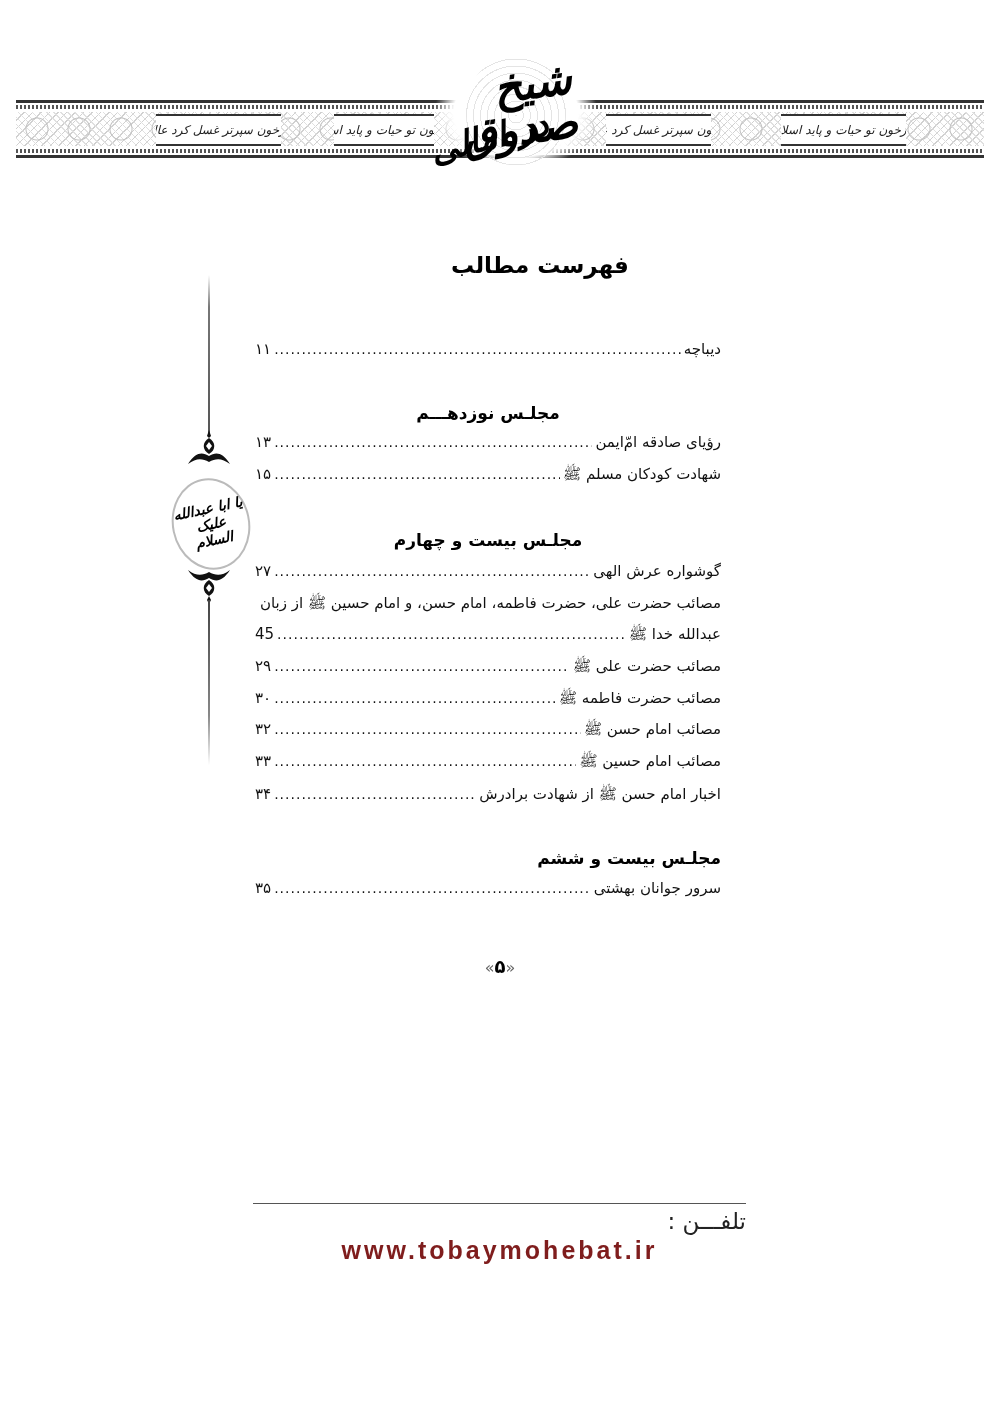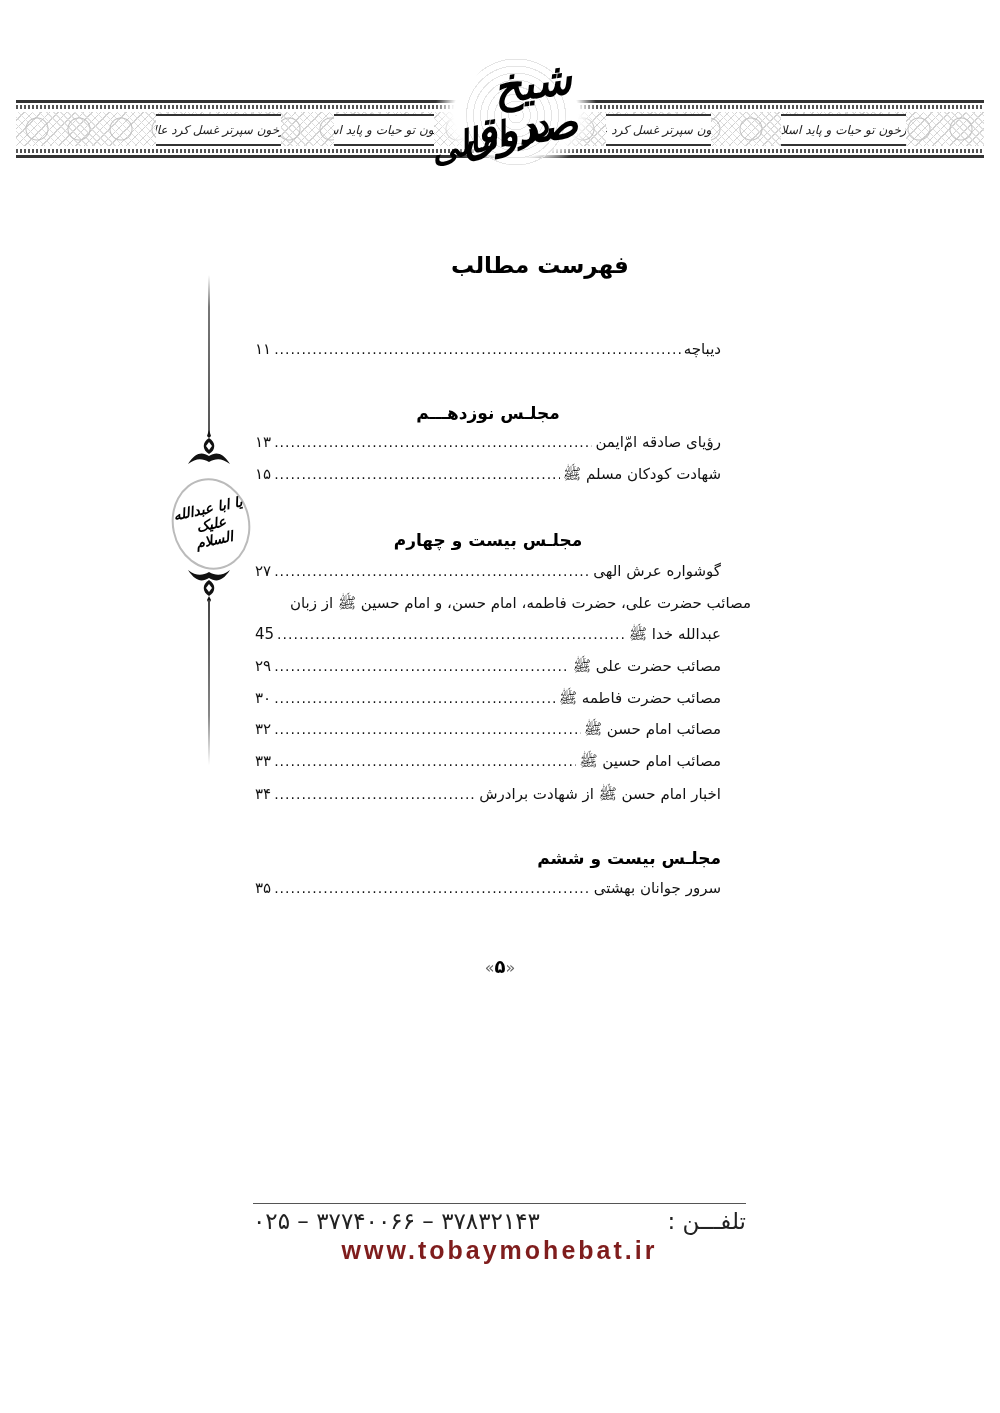--- a/index.html
+++ b/index.html
@@ -187,21 +187,21 @@
     <span class="dots">......................................................................................................................</span>
     <span class="page">۱۵</span>
   </div>
 
   <div class="section-head" style="top:530px;">مجلـس بیست و چهارم</div>
   <div class="entry" style="top:562px;">
     <span class="label">گوشواره عرش الهی</span>
     <span class="dots">......................................................................................................................</span>
     <span class="page">۲۷</span>
   </div>
-  <div class="entry wrap-line" style="top:594px;margin-left:30px;">
+  <div class="entry wrap-line" style="top:594px;">
     <span class="label">مصائب حضرت علی، حضرت فاطمه، امام حسن، و امام حسین ﷺ از زبان</span>
   </div>
   <div class="entry" style="top:625px;">
     <span class="label">عبدالله خدا ﷺ</span>
     <span class="dots">......................................................................................................................</span>
     <span class="page">45</span>
   </div>
   <div class="entry" style="top:657px;">
     <span class="label">مصائب حضرت علی ﷺ</span>
     <span class="dots">......................................................................................................................</span>
@@ -236,15 +236,14 @@
   </div>
 </div>
 
 <div class="page-num">
   <span class="br">«</span><span>۵</span><span class="br">»</span>
 </div>
 
 <div class="footer-rule"></div>
 <div class="phone">
   <span>تلفـــن :</span>
-  <span class="numbers">۰۲۵ – ۳۷۷۴۰۰۶۶ – ۳۷۸۳۲۱۴۳</span>
 </div>
 <div class="website">www.tobaymohebat.ir</div>
 
 </body></html>

